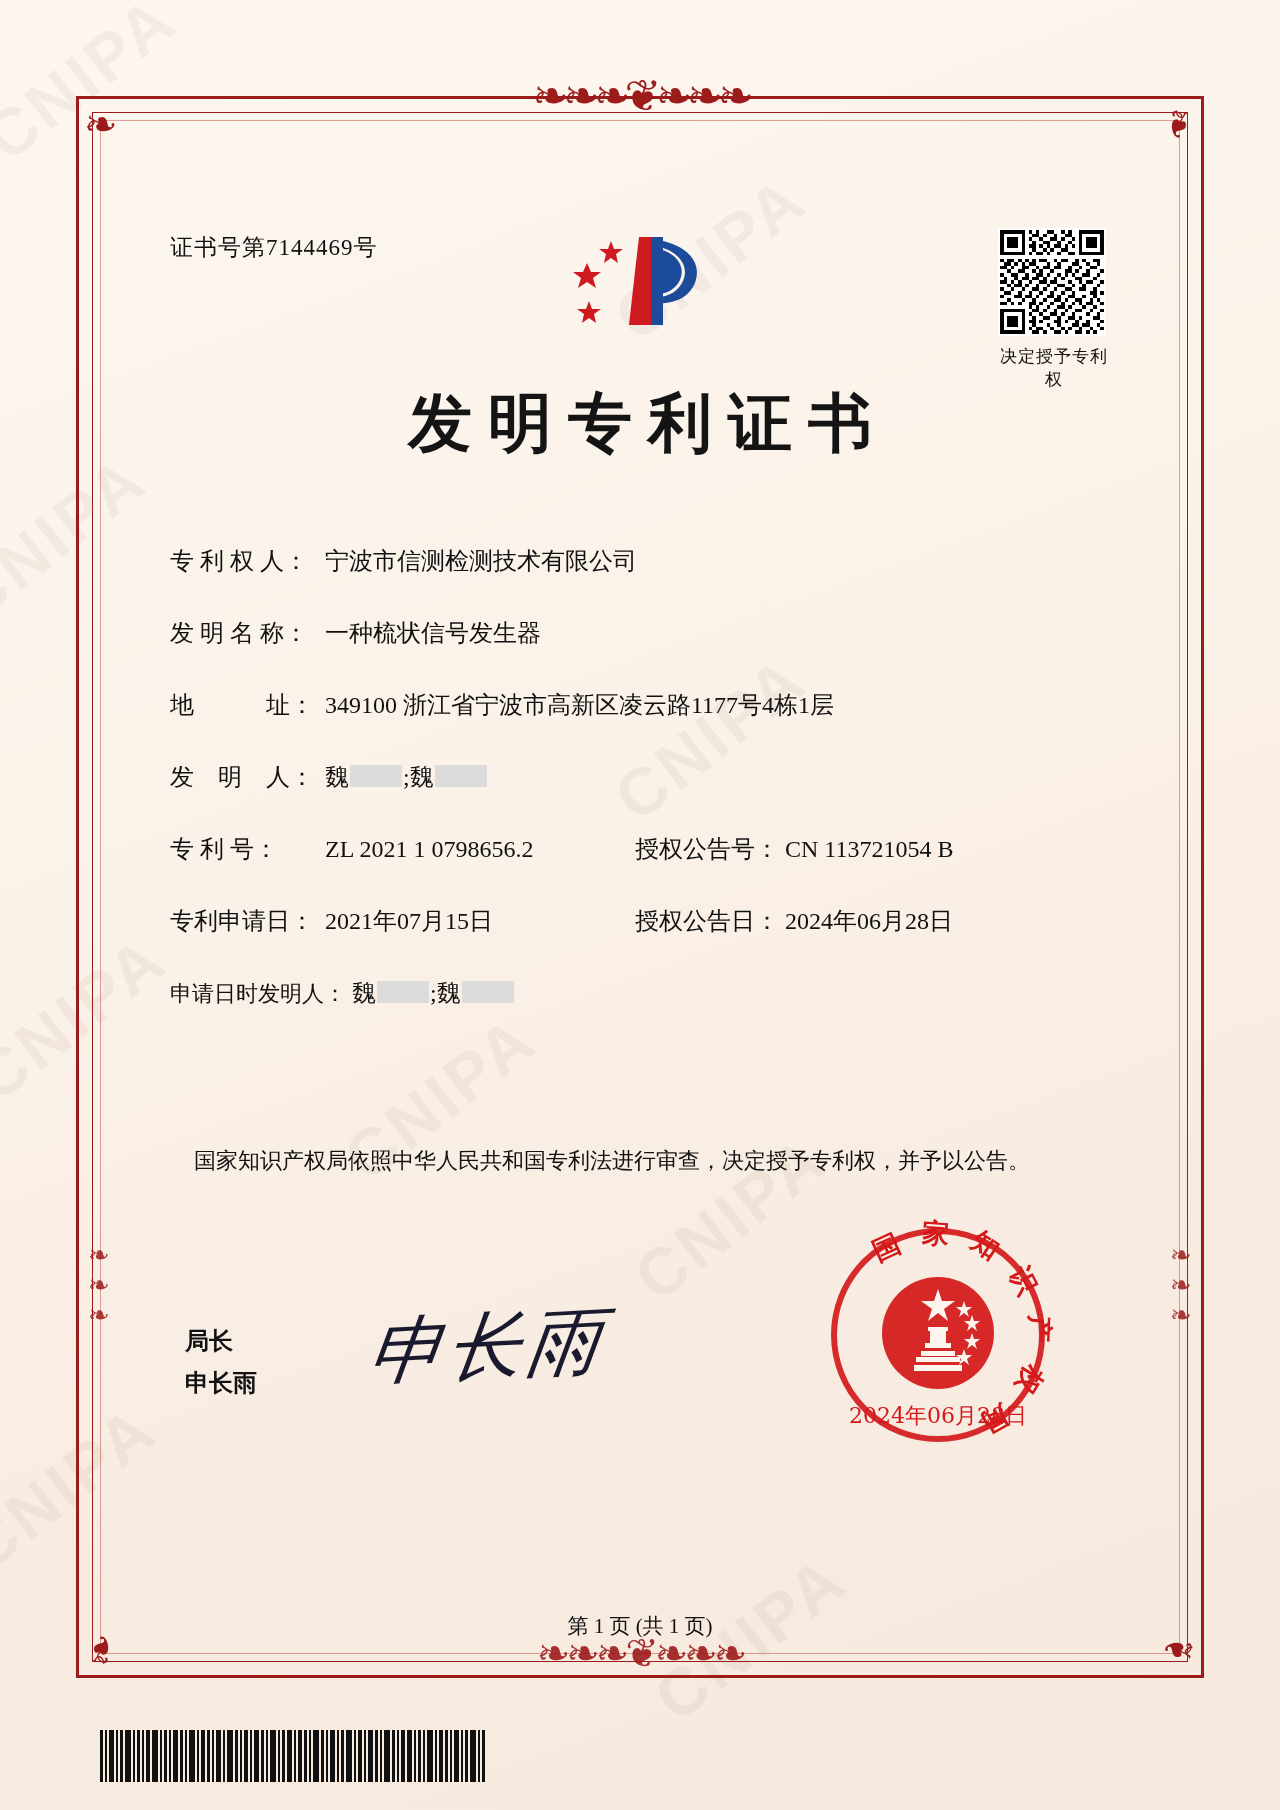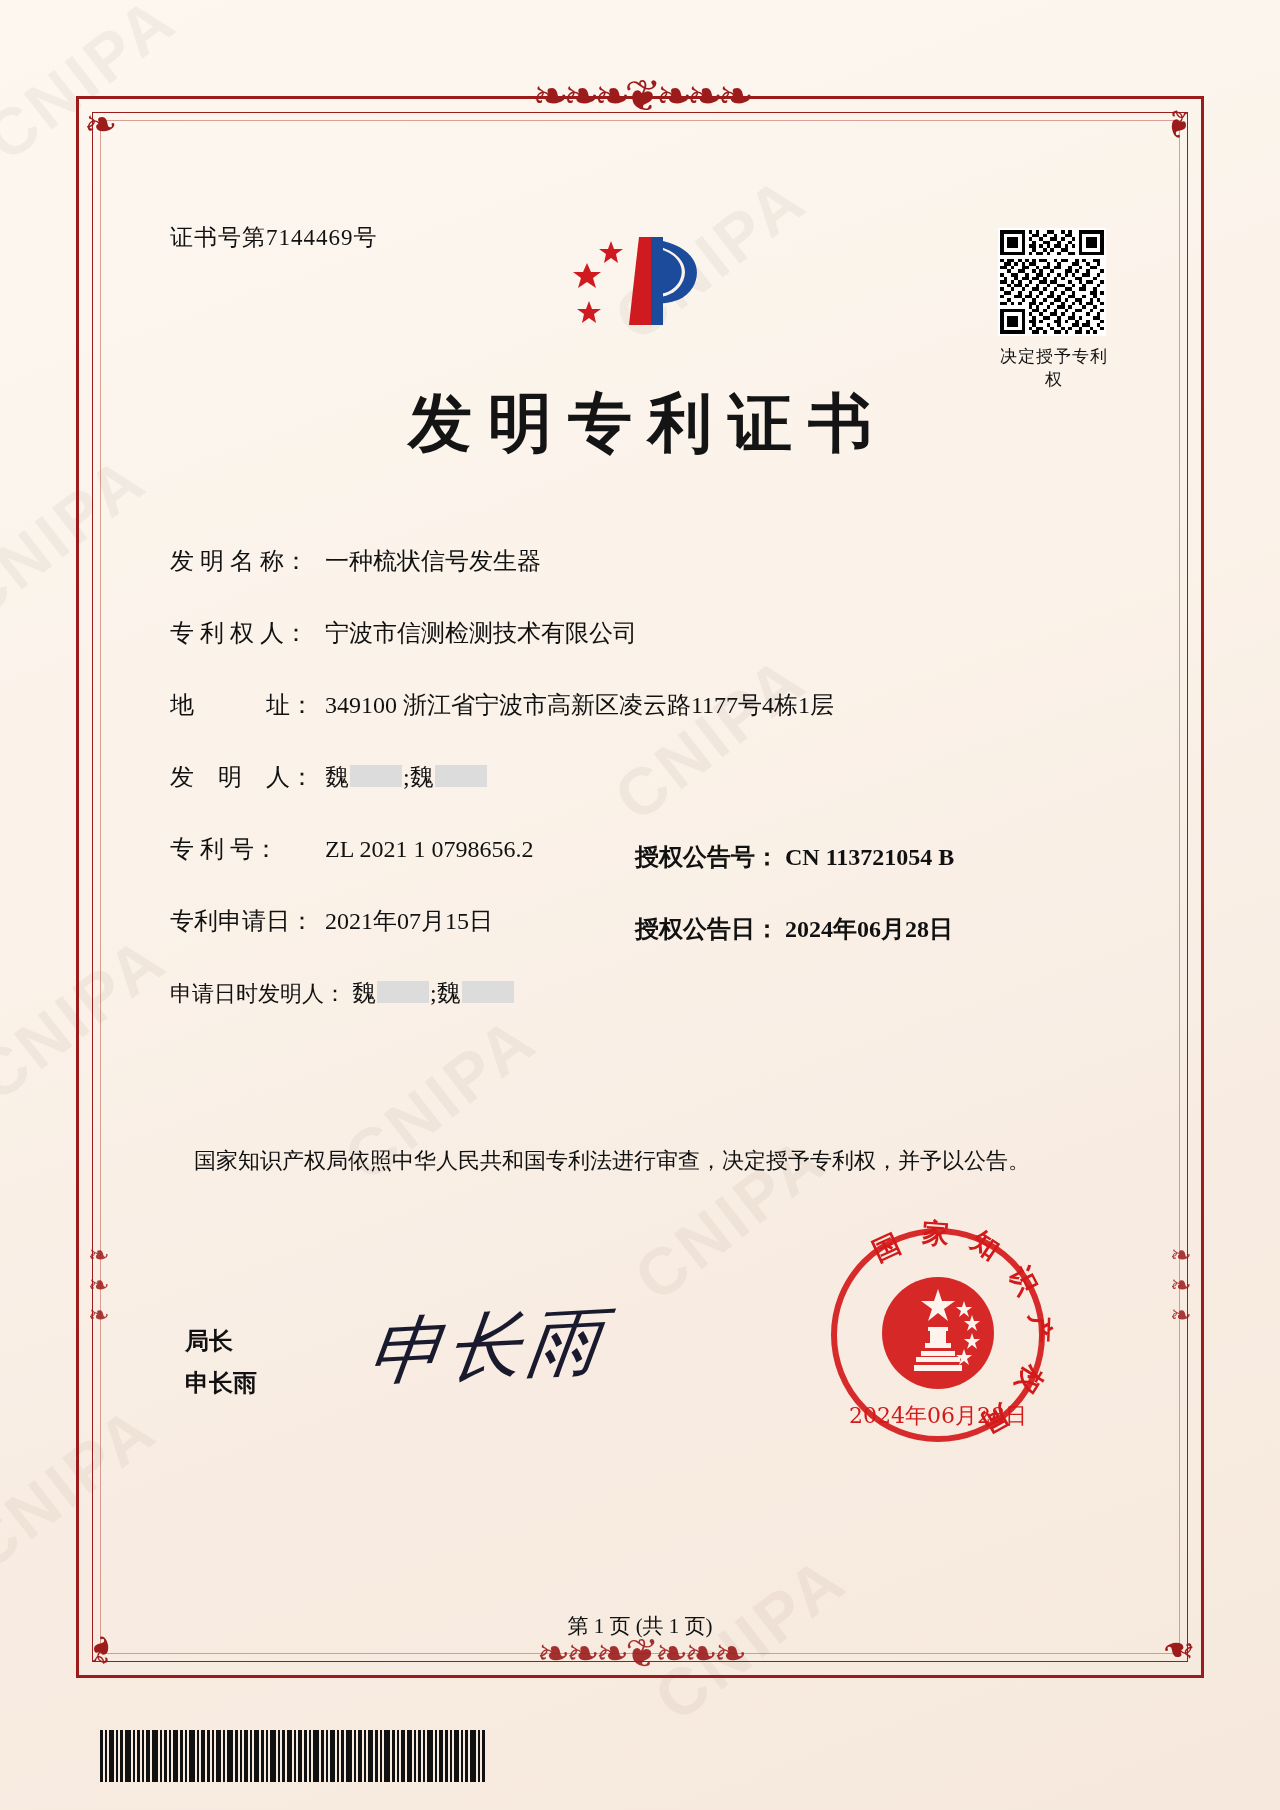--- a/index.html
+++ b/index.html
@@ -107,21 +107,21 @@
     font-family: "DejaVu Sans", sans-serif;
     opacity: .85;
   }
   .s-l { left: 86px; top: 1240px; }
   .s-r { right: 86px; top: 1240px; }
 
   
   .cert-no {
     position: absolute;
     left: 170px;
-    top: 222px;
+    top: 232px;
     font-size: 23px;
     color: #111;
     letter-spacing: 1px;
   }
 
   .logo {
     position: absolute;
     left: 565px;
     top: 225px;
     width: 160px;
@@ -187,22 +187,21 @@
     display: inline-block;
     width: 155px;
   }
   .val {
     display: inline-block;
     color: #111;
   }
   .two-col .col2 {
     position: absolute;
     left: 465px;
-    top: 8px;
-    font-weight: bold;
+    top: 0;
   }
   .redact {
     display: inline-block;
     width: 52px;
     height: 22px;
     background: #dcdcdc;
     vertical-align: -2px;
     margin: 0 1px;
   }
   .small-lbl { font-size: 22px; }
@@ -559,25 +558,25 @@
       </svg>
     </div>
     <div class="qr-label">决定授予专利权</div>
   </div>
 
   <div class="title">发明专利证书</div>
 
   <div class="fields">
 
     <div class="row">
+      <span class="lbl lbl-w">专 利 权 人：</span><span class="val">宁波市信测检测技术有限公司</span>
+    </div>
+
+    <div class="row">
       <span class="lbl lbl-w">发 明 名 称：</span><span class="val">一种梳状信号发生器</span>
-    </div>
-
-    <div class="row">
-      <span class="lbl lbl-w">专 利 权 人：</span><span class="val">宁波市信测检测技术有限公司</span>
     </div>
 
     <div class="row">
       <span class="lbl lbl-w">地　　　址：</span><span class="val">349100 浙江省宁波市高新区凌云路1177号4栋1层</span>
     </div>
 
     <div class="row">
       <span class="lbl lbl-w">发　明　人：</span><span class="val">魏<span class="redact"></span>;魏<span class="redact"></span></span>
     </div>
 

